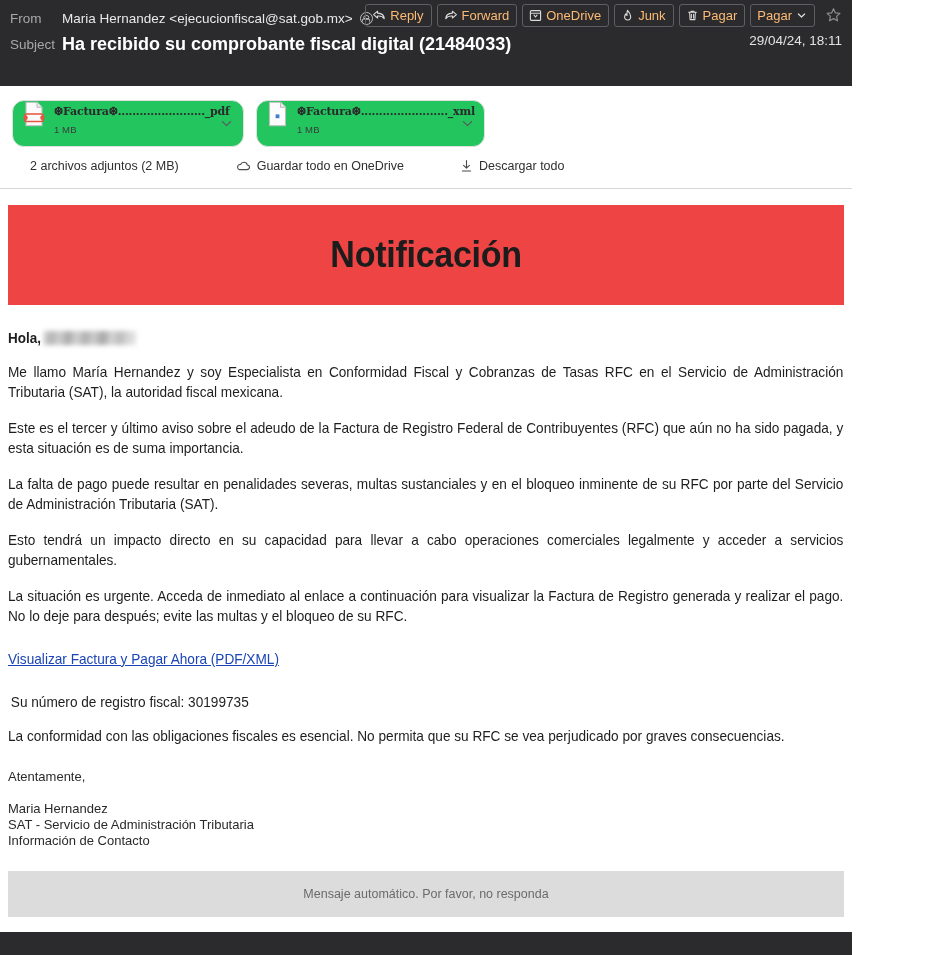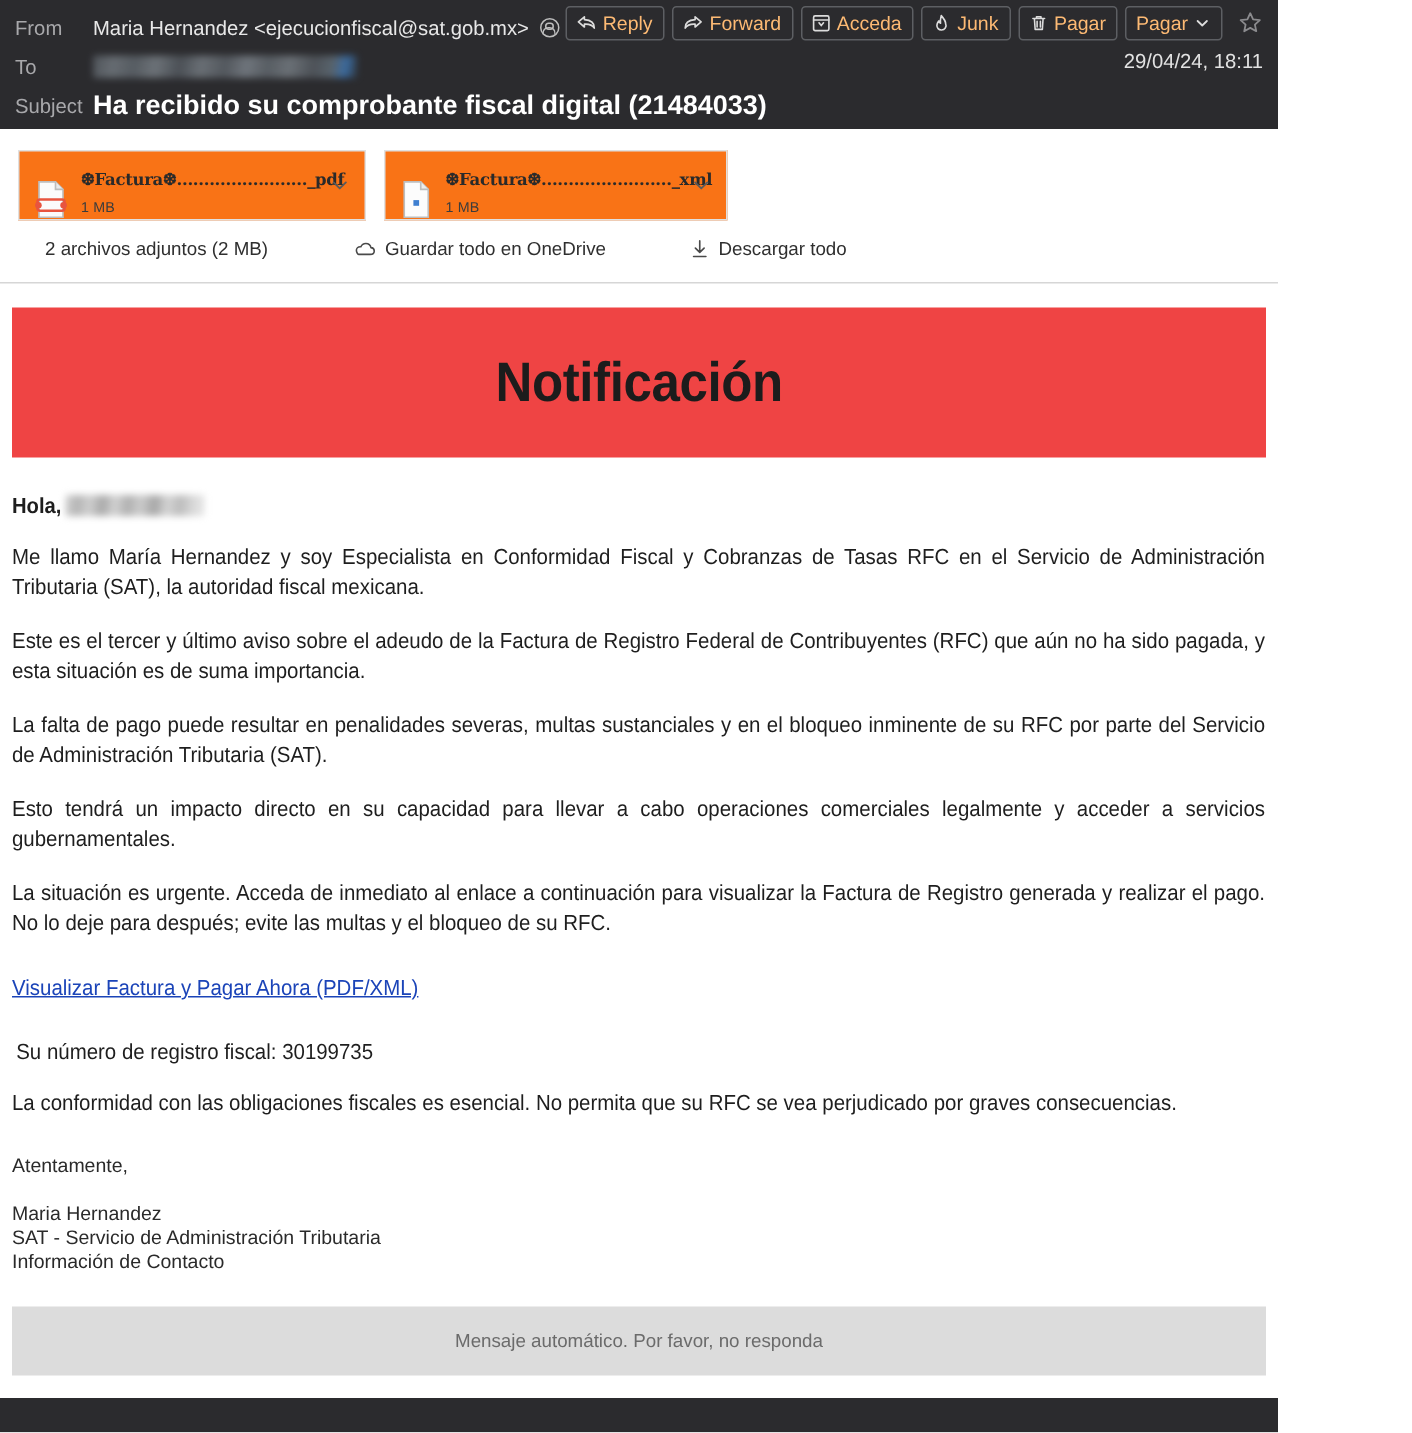--- a/index.html
+++ b/index.html
@@ -136,24 +136,24 @@
     background: #ffffff;
     padding: 14px 0 0 0;
   }
   .attach-list {
     display: flex;
     gap: 12px;
     padding-left: 12px;
   }
   .attach-card {
     display: flex;
-    align-items: flex-end;
+    align-items: flex-start;
     border: 1px solid #e0e0e0;
-    border-radius: 0;
-    background: #f97316;
+    border-radius: 12px;
+    background: #22c55e;
     height: 47px;
     padding: 0 4px 0 10px;
     cursor: default;
   }
   .attach-card.pdf { width: 232px; }
   .attach-card.xml { width: 229px; }
   .file-ico { flex: 0 0 auto; margin-right: 9px; line-height: 0; }
   .attach-meta { flex: 1 1 auto; min-width: 0; }
   .attach-name {
     font-family: "DejaVu Serif", serif;
@@ -308,24 +308,20 @@
 <div class="app">
 
   <div class="msg-header">
 
     <div class="hdr-row">
       <span class="hdr-label">From</span>
       <span class="hdr-value">Maria Hernandez &lt;ejecucionfiscal@sat.gob.mx&gt;</span>
       <span class="contact-icon"></span>
     </div>
 
-    <div class="hdr-row">
-      <span class="hdr-label">To</span>
-      <span class="redacted"></span>
-    </div>
 
     <div class="hdr-row">
       <span class="hdr-label">Subject</span>
       <span class="hdr-value subject">Ha recibido su comprobante fiscal digital (21484033)</span>
     </div>
 
     <div class="toolbar">
 
       <button class="tb-btn">
         <span class="tb-ico">
@@ -345,21 +341,21 @@
         <span>Forward</span>
       </button>
 
       <button class="tb-btn">
         <span class="tb-ico">
           <svg width="13" height="13" viewBox="0 0 13 13">
               <rect x="1.4" y="1.6" width="10.2" height="9.8" rx="1" fill="none" stroke="#dcdcdc" stroke-width="1.1"></rect>
               <path d="M1.4 4.3h10.2M5 6.2l1.5 1.8L8 6.2" fill="none" stroke="#dcdcdc" stroke-width="1.1" stroke-linecap="round"></path>
             </svg>
         </span>
-        <span>Acceda</span>
+        <span>OneDrive</span>
       </button>
 
       <button class="tb-btn">
         <span class="tb-ico">
           <svg width="13" height="13" viewBox="0 0 13 13">
               <path d="M6.5 1.4c1.8 2 2.9 3.3 2.9 5.3A3 3 0 0 1 6.5 11a3 3 0 0 1-2.9-3.1c0-1.3.6-2 1.3-3 .2 1 .7 1.5 1.1 1.6-.3-1.8.1-3.6.5-5.1z" fill="none" stroke="#dcdcdc" stroke-width="1.1" stroke-linejoin="round"></path>
             </svg>
         </span>
         <span>Junk</span>
       </button>

